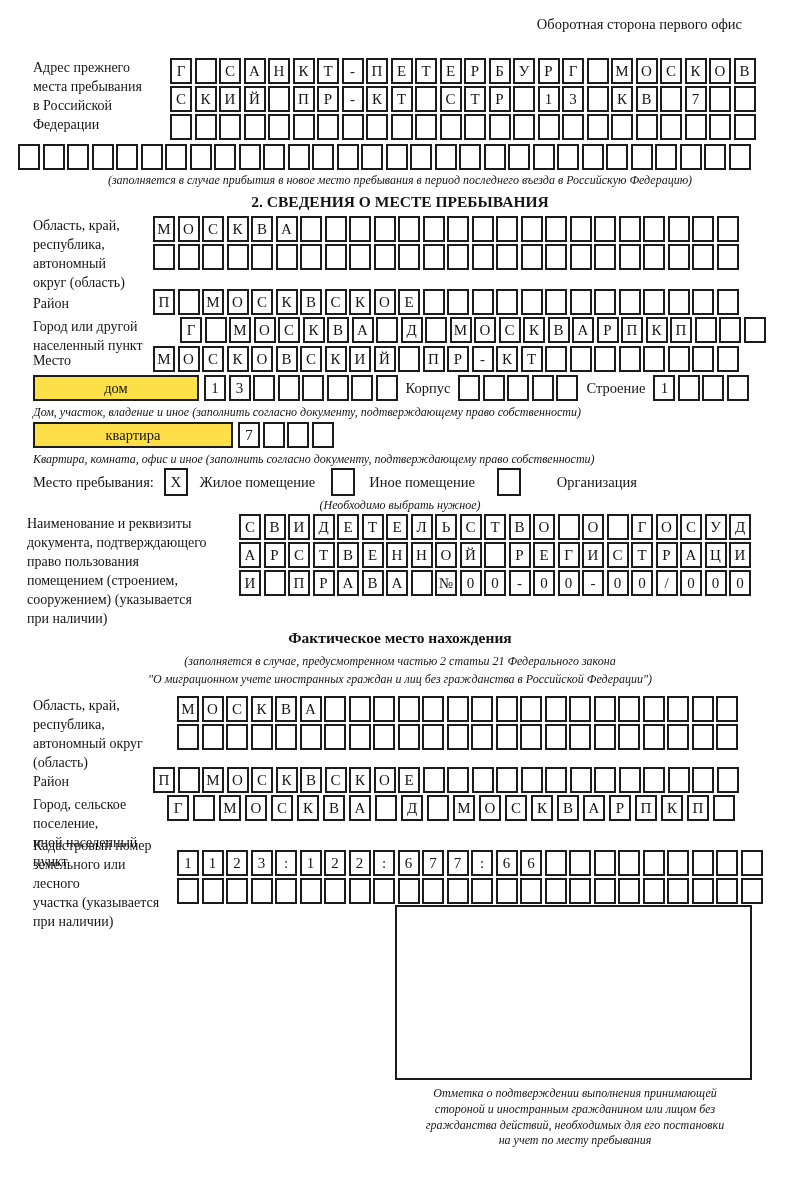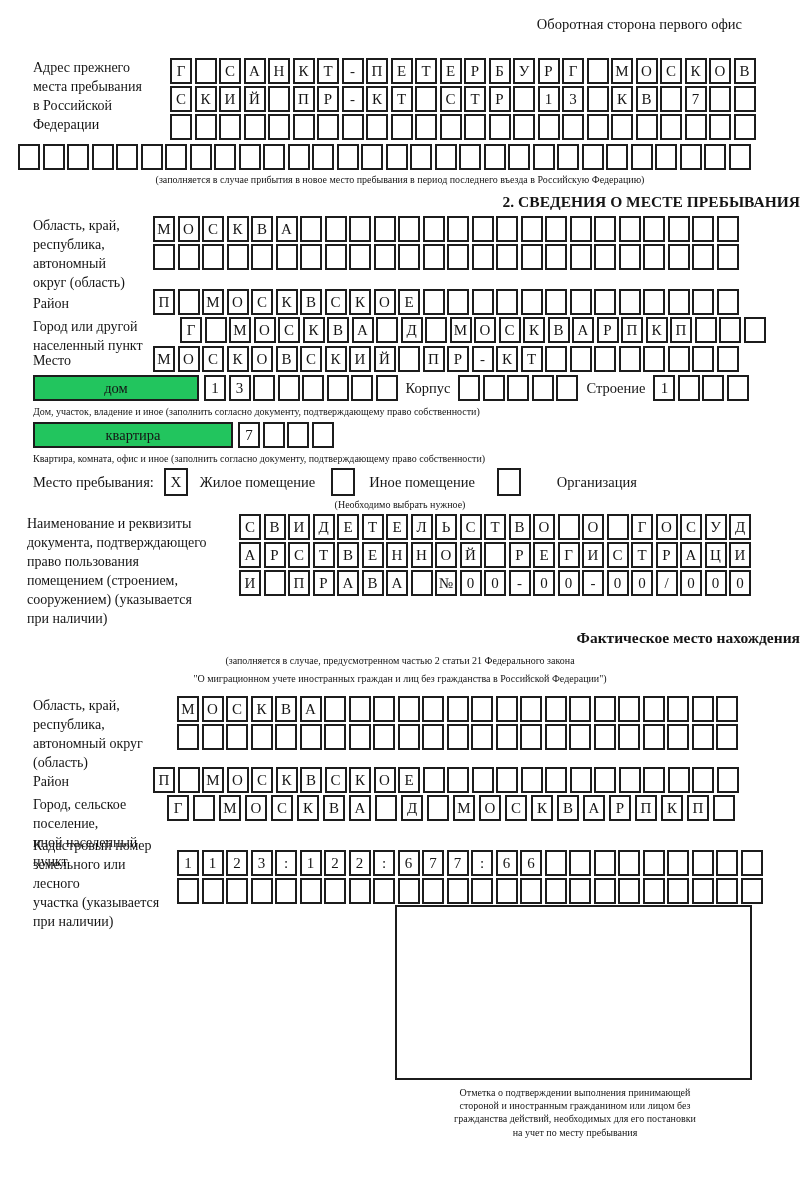--- a/index.html
+++ b/index.html
@@ -3,38 +3,38 @@
 <meta charset="utf-8">
 <style>
   html,body{margin:0;padding:0;}
   body{
     width:800px;height:1180px;position:relative;overflow:hidden;
     background:#ffffff;color:#151515;
     font-family:"Liberation Serif","DejaVu Serif",serif;
   }
   .abs{position:absolute;}
   .lbl{font-size:14px;line-height:1.36;white-space:pre-line;}
-  .note{font-size:10px;line-height:1.32;}
-  .title{font-weight:bold;font-size:15.5px;text-align:right;width:100%;}
+  .note{font-size:12px;line-height:1.32;font-style:italic;}
+  .title{font-weight:bold;font-size:15.5px;text-align:center;width:100%;}
   .center{text-align:center;width:100%;}
   .block{display:flex;align-items:flex-start;}
   .rows{display:flex;flex-direction:column;gap:2px;margin-left:5px;}
   .boxrow{display:flex;gap:2.5px;}
   .boxrow.wide{gap:4px;}
   .cell{
     flex:none;width:18px;height:22px;border:2px solid #1c1c1c;background:#fff;
     display:flex;align-items:center;justify-content:center;
     font-size:15px;line-height:1;
   }
   .cellck{
     flex:none;width:20px;height:24px;border:2px solid #1c1c1c;background:#fff;
     display:flex;align-items:center;justify-content:center;font-size:15px;
   }
   .widebox{
-    flex:none;height:22px;border:2px solid #1c1c1c;background:#22c55e;
+    flex:none;height:22px;border:2px solid #1c1c1c;background:#fde047;
     display:flex;align-items:center;justify-content:center;font-size:14.5px;
   }
   .flexrow{display:flex;align-items:flex-start;}
   .stay{display:flex;align-items:center;font-size:14.5px;}
   .mark-rect{border:2px solid #1c1c1c;background:#fff;}
   .pre{white-space:pre-line;}
 </style>
 </head>
 <body>
 

